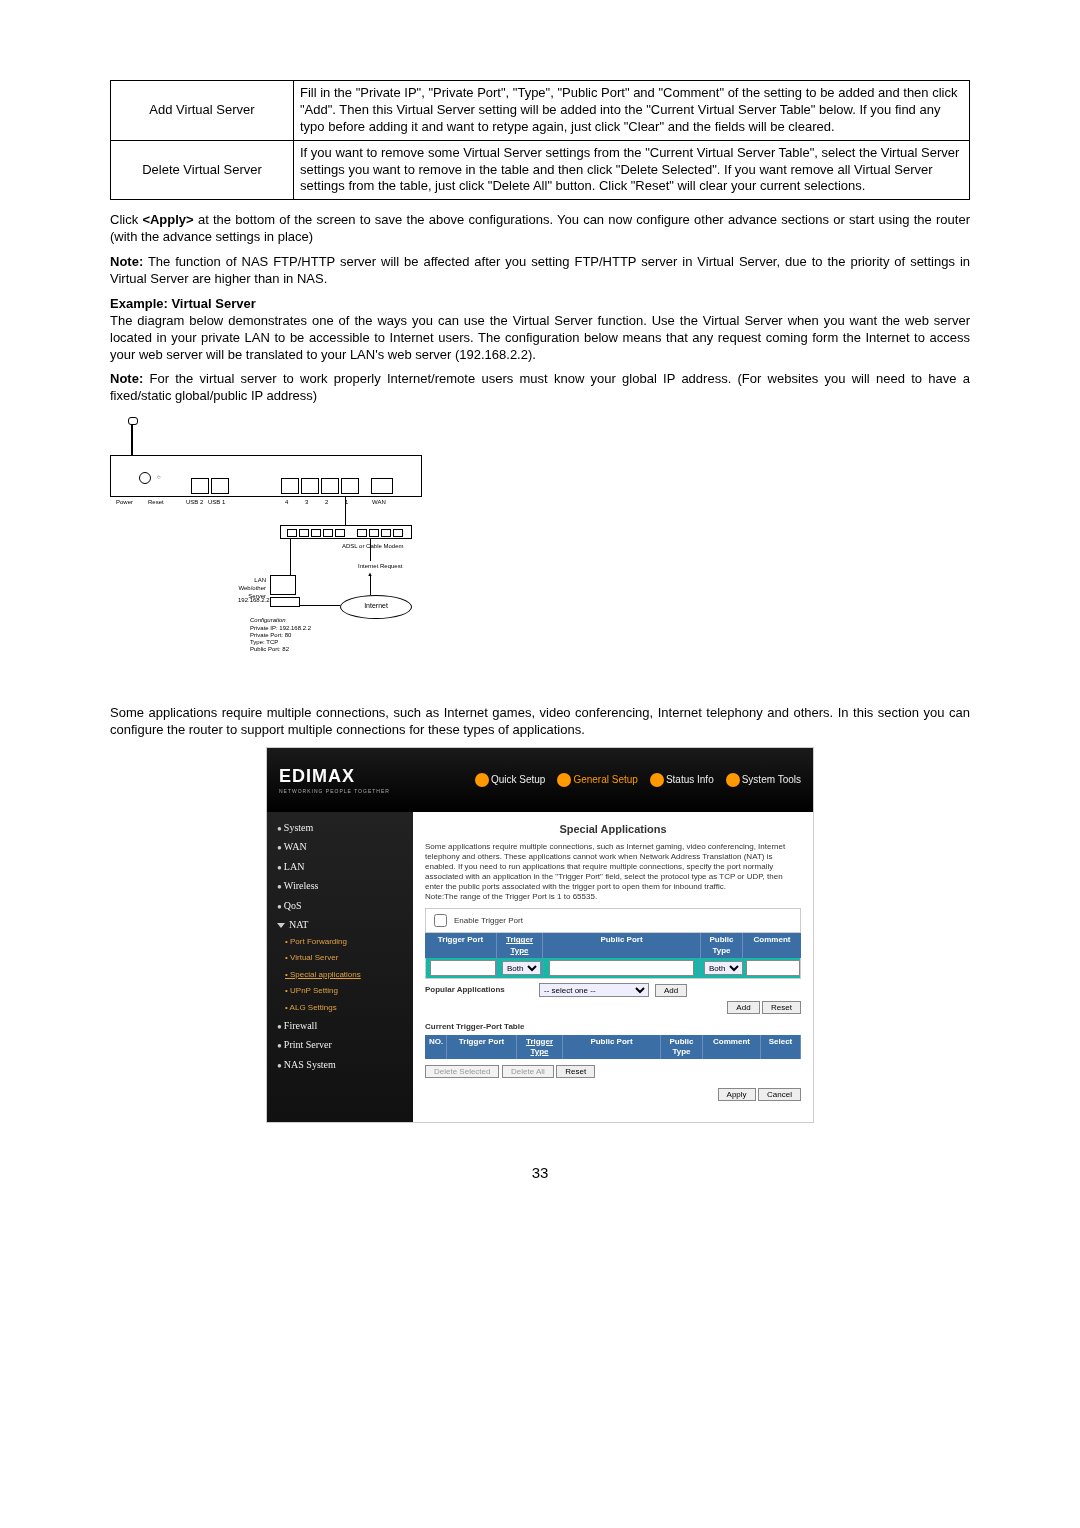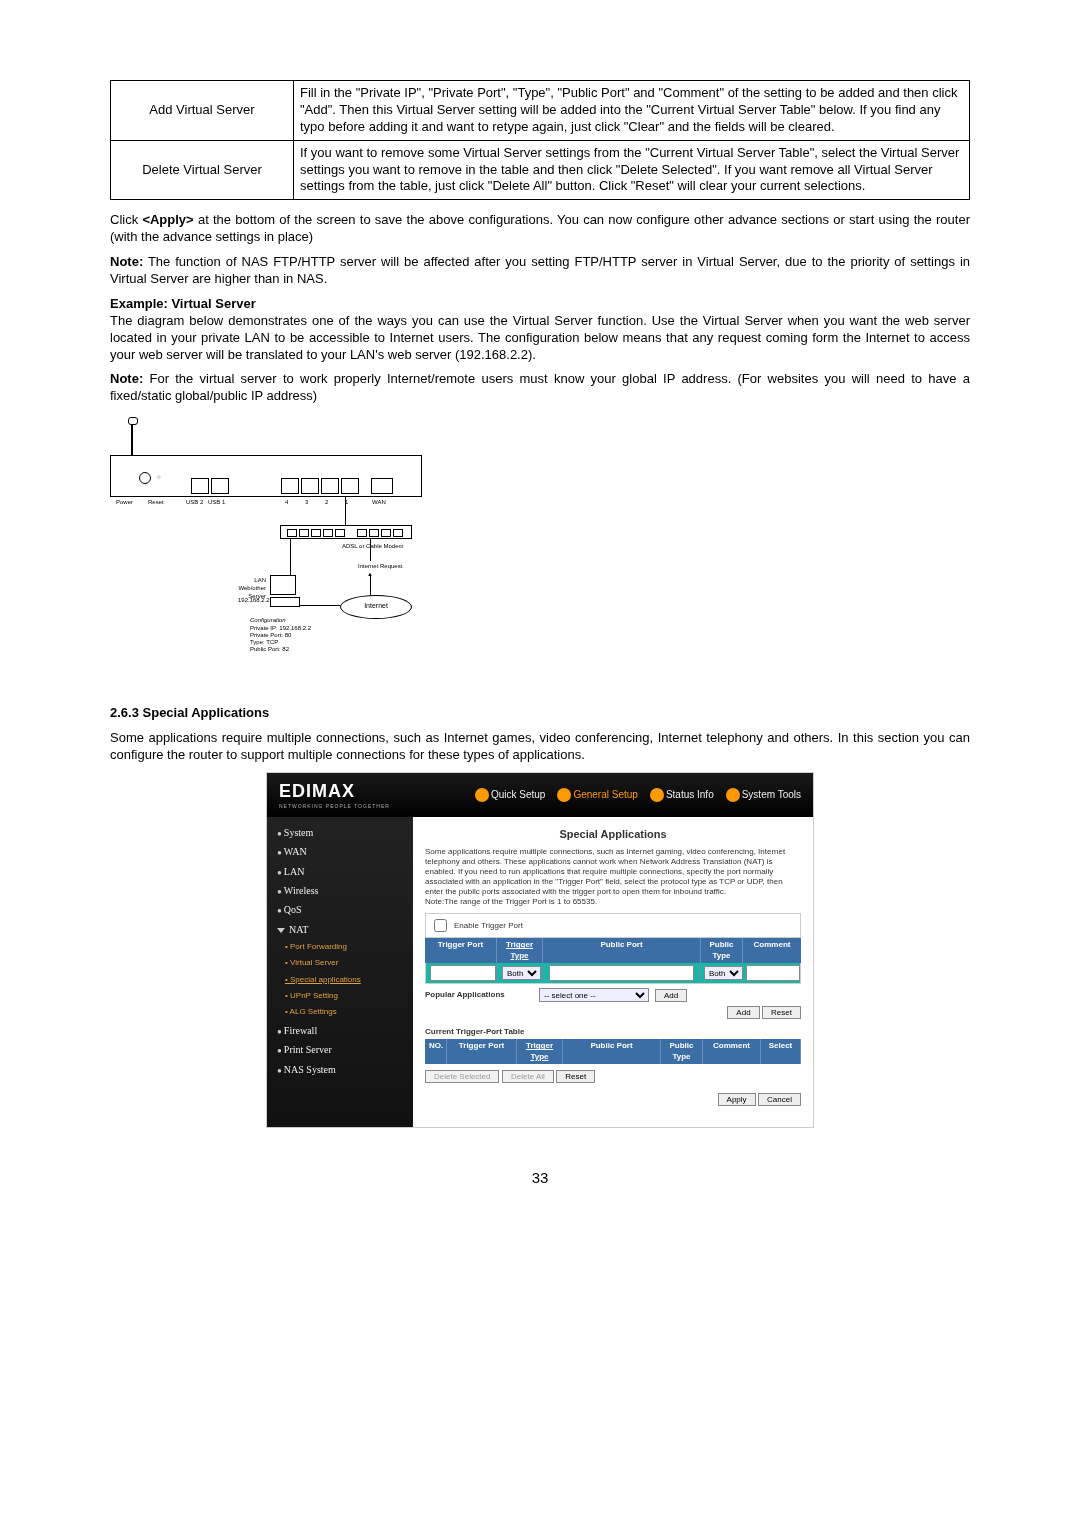--- a/index.html
+++ b/index.html
@@ -142,21 +142,21 @@
   .shot {
     width: 546px;
     margin: 8px auto 0 auto;
     background: #fff;
     border: 1px solid #ccc;
     font-size: 9px;
     color: #000;
     position: relative;
   }
   .shot .topbar {
-    height: 44px;
+    height: 64px;
     background: linear-gradient(#1a1a1a, #000);
     display: flex;
     align-items: center;
     padding: 0 12px;
     color: #fff;
   }
   .shot .brand {
     font-weight: bold;
     font-size: 18px;
     letter-spacing: 1px;
@@ -410,21 +410,20 @@
     <div class="hline" style="left:190px;top:190px;width:40px"></div>
     <div class="cloud">Internet</div>
 
     <div class="tinylabel" style="left:140px;top:202px;font-style:italic">Configuration</div>
     <div class="tinylabel" style="left:140px;top:210px">Private IP: 192.168.2.2</div>
     <div class="tinylabel" style="left:140px;top:217px">Private Port: 80</div>
     <div class="tinylabel" style="left:140px;top:224px">Type: TCP</div>
     <div class="tinylabel" style="left:140px;top:231px">Public Port: 82</div>
   </div>
 
-  <p class="section-title">2.6.3 Special Applications</p>
   <p class="justify">Some applications require multiple connections, such as Internet games, video conferencing, Internet telephony and others. In this section you can configure the router to support multiple connections for these types of applications.</p>
 
   <div class="shot">
     <div class="topbar">
       <div>
         <div class="brand">EDIMAX</div>
         <div class="brand-sub">NETWORKING PEOPLE TOGETHER</div>
       </div>
       <div class="topnav">
         <span><span class="nicon"></span><span>Quick Setup</span></span>

